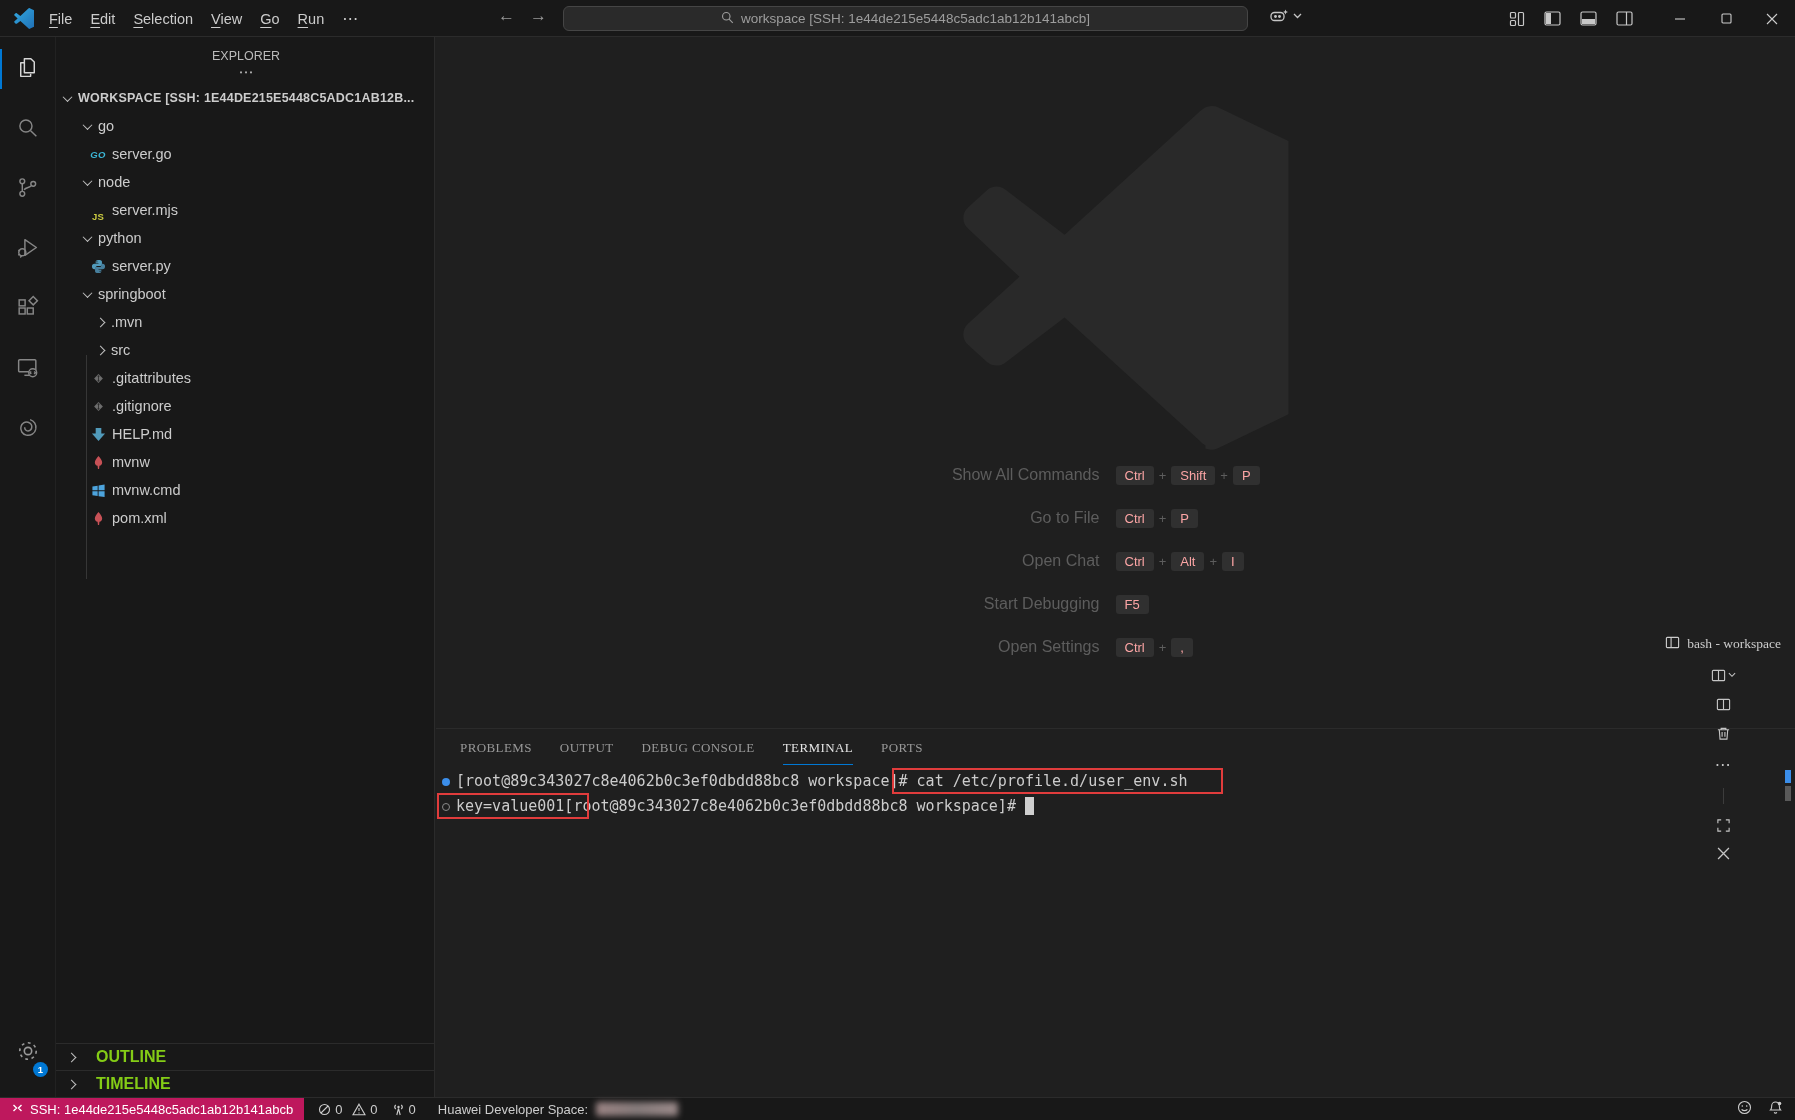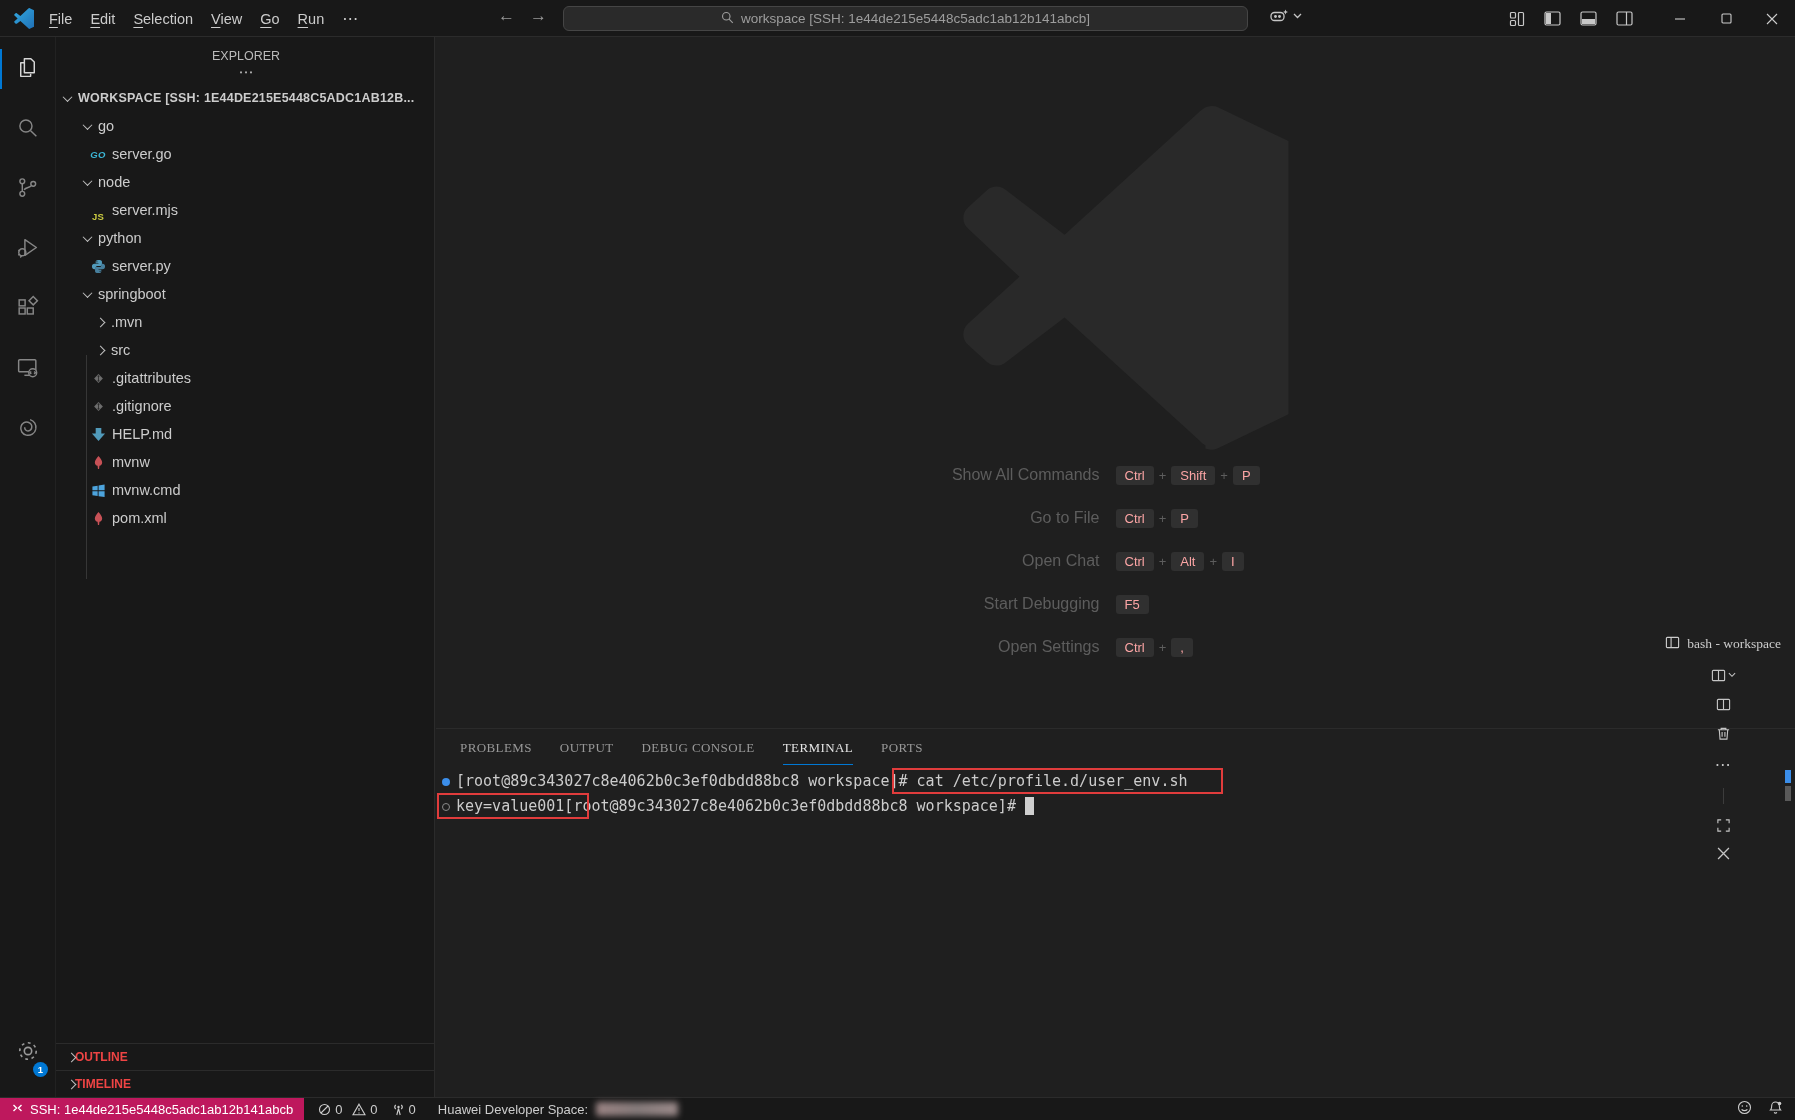--- a/index.html
+++ b/index.html
@@ -50,21 +50,21 @@
   .trow .lbl { margin-left:7px; }
   .trow.file .lbl { margin-left:6px; }
   .chev { width:7px; height:7px; border-right:1.5px solid #c0c0c0; border-bottom:1.5px solid #c0c0c0; display:inline-block; flex:none; }
   .chev.down { transform:rotate(45deg) translate(-1px,-1px); }
   .chev.right { transform:rotate(-45deg); }
   .ficon { width:16px; height:16px; display:inline-flex; align-items:center; justify-content:center; flex:none; }
   .txticon { font-size:9.5px; font-weight:bold; font-style:italic; letter-spacing:0.3px; }
   .go-color { color:#3cb8d8; }
   .js-color { color:#cbcb41; font-style:normal;margin-top:12px; }
   .indent-guide { position:absolute; left:30px; top:271px; width:1px; height:224px; background:#363636; }
-  .sb-section { position:absolute; left:0; right:0; height:27px; border-top:1px solid #2b2b2b; display:flex; align-items:center; padding-left:12px; font-size:12px; font-weight:bold; color:#ef4444; gap:0; }
+  .sb-section { position:absolute; left:0; right:0; height:27px; border-top:1px solid #2b2b2b; display:flex; align-items:center; padding-left:12px; font-size:16px; font-weight:bold; color:#84cc16; gap:21px; }
   .sb-outline { bottom:27px; }
   .sb-timeline { bottom:0; }
 
   
   .main { position:absolute; top:37px; left:436px; right:0; bottom:23px; background:#1f1f1f; }
   .editor { position:absolute; top:0; left:0; right:0; bottom:369px; overflow:hidden; }
   .watermark { position:absolute; top:68px; left:50%; transform:translateX(-50%); }
   .shortcuts { position:absolute; top:425px; left:0; width:100%; }
   .sc-row { display:flex; align-items:center; justify-content:center; height:26px; margin-bottom:17px; }
   .sc-label { width:430px; text-align:right; font-size:16px; color:#5d5d5d; padding-right:16px; }

